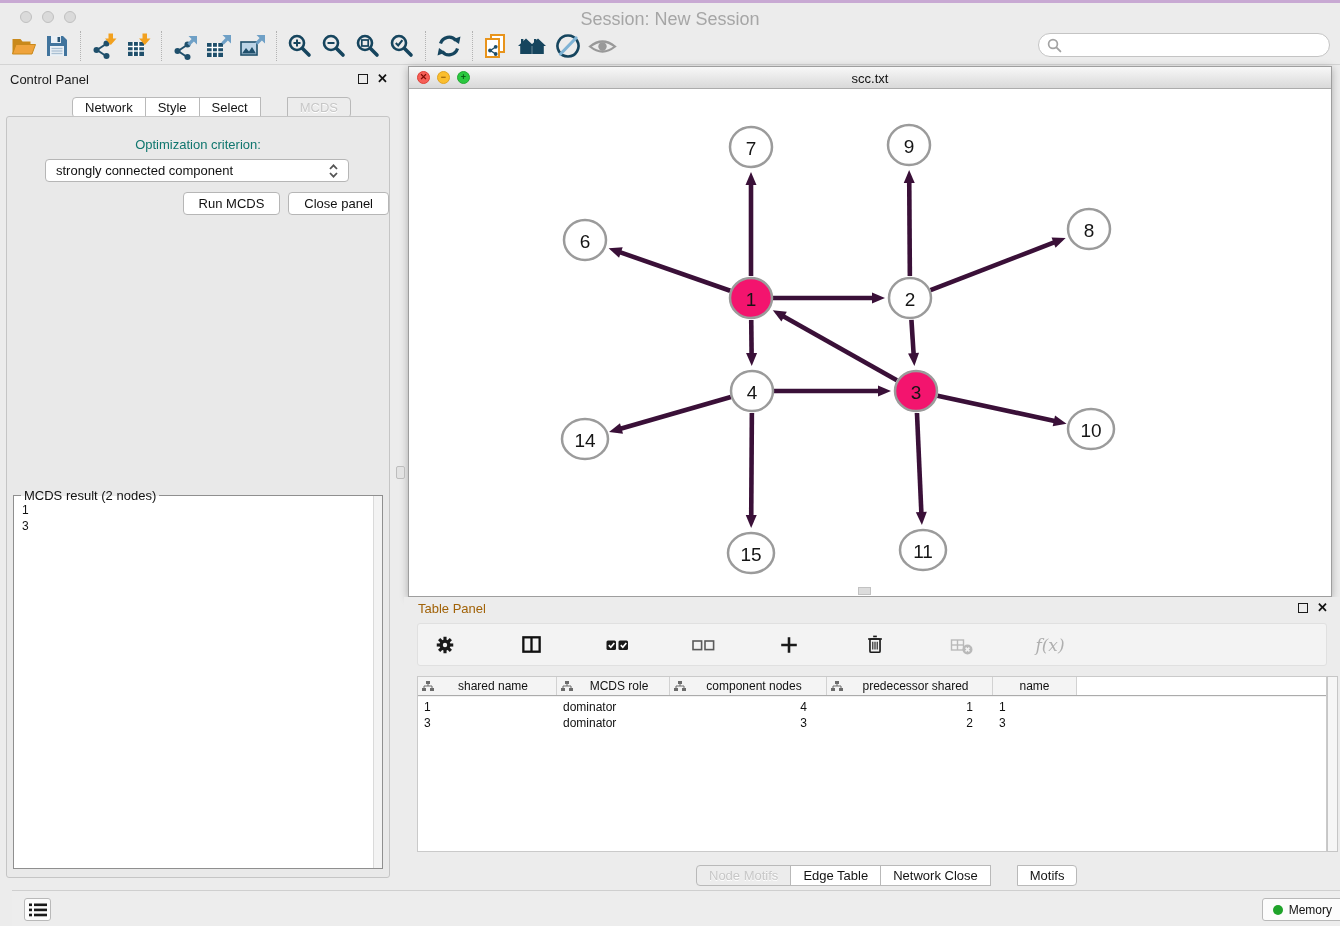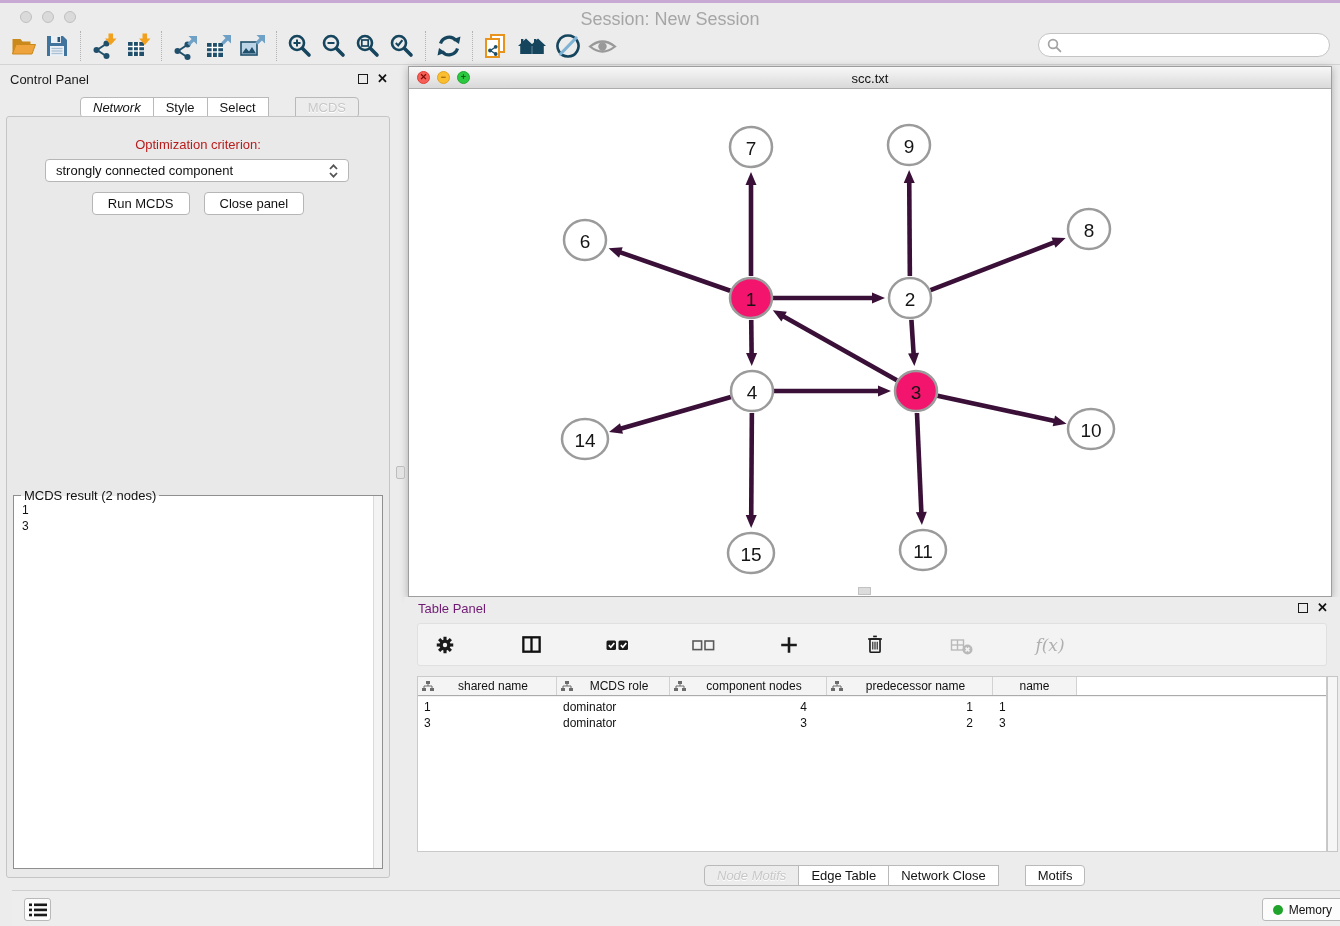--- a/index.html
+++ b/index.html
@@ -21,30 +21,30 @@
   .search-wrap input { border:none; outline:none; flex:1; height:20px; font-size:12px; background:transparent; margin-left:5px; font-family:"Liberation Sans",sans-serif; }
 
   
   .control-panel { position:absolute; left:0; top:64px; width:398px; height:826px; }
   .panel-title { position:absolute; left:10px; top:8px; font-size:13px; color:#1a1a1a; }
   .panel-controls { position:absolute; right:10px; top:9px; display:flex; gap:9px; align-items:center; }
   .float-glyph { width:10px; height:10px; border:1.6px solid #1a1a1a; display:inline-block; }
   .close-glyph { font-size:13px; font-weight:bold; color:#111; line-height:11px; }
 
   .seg { border:1px solid #B9B9B9; background:#fff; font-size:13px; padding:0 12px; display:flex; align-items:center; margin-left:-1px; color:#141414; height:21px; cursor:default; }
-  .seg.first { border-radius:4px 0 0 4px; margin-left:8px;font-style:italic; }
+  .seg.first { border-radius:4px 0 0 4px; margin-left:0; }
   .seg.last  { border-radius:0 4px 4px 0;margin-left:26px; }
   .seg.disabled { background:#ECECEC; color:#C7C7C7; text-shadow:0 1px 0 #fff; }
   .cp-tabs { position:absolute; left:72px; top:33px; display:flex; }
 
   .cp-body { position:absolute; left:6px; right:8px; top:52px; bottom:12px; background:#E9E9E9; border:1px solid #C5C5C5; border-radius:3px; }
-  .opt-label { position:absolute; top:20px; width:100%; text-align:center; font-size:13px; color:#b91c1c; }
+  .opt-label { position:absolute; top:20px; width:100%; text-align:center; font-size:13px; color:#0f766e; }
   .dropdown { position:absolute; left:38px; right:40px; top:42px; height:23px; background:#fff; border:1px solid #B6B6B6; border-radius:4px; font-size:13px; display:flex; align-items:center; padding:0 10px; color:#111; }
   .dropdown .dd-label { flex:1; }
-  .btn-row { position:absolute; top:75px; left:0; right:0; display:flex; justify-content:center; gap:14px; }
+  .btn-row { position:absolute; top:75px; left:0; right:0; display:flex; justify-content:flex-end; gap:8px; }
   .btn { height:23px; background:#fff; border:1px solid #B6B6B6; border-radius:4px; font-size:13px; padding:0 15px; display:flex; align-items:center; color:#111; cursor:default; }
 
   .result-frame { position:absolute; left:6px; right:6px; top:378px; bottom:8px; border:1px solid #8F8F8F;text-decoration:underline; }
   .result-legend { position:absolute; top:-8px; left:7px; font-size:13px; color:#111; padding:0 3px; background:linear-gradient(180deg,#E9E9E9 55%,#FFFFFF 55%); z-index:2; }
   .result-white { position:absolute; left:0; right:0; top:0; bottom:0; background:#fff; }
   .result-lines { padding:6px 0 0 8px; font-size:12px; color:#111; line-height:16px; }
   .result-scroll { position:absolute; top:0; right:0; bottom:0; width:9px; background:#F3F3F3; border-left:1px solid #DADADA; }
 
   
   .net-window { position:absolute; left:408px; top:66px; width:924px; height:531px; background:#fff; border:1px solid #9E9E9E; box-shadow:0 2px 8px rgba(0,0,0,.28); }
@@ -54,21 +54,21 @@
   .tl.yellow { left:28px; background:#FBBE2E; color:#8F5A09; border:1px solid #E0A422; }
   .tl.green  { left:48px; background:#2BC840; color:#0A6117; border:1px solid #24A833; }
   .net-title { position:absolute; width:100%; text-align:center; top:4px; font-size:13px; color:#111; }
   .net-canvas { position:absolute; top:22px; left:0; right:0; bottom:0; background:#fff; overflow:hidden; }
 
   .v-handle { position:absolute; left:396px; top:466px; width:9px; height:13px; background:#E3E3E3; border:1px solid #BDBDBD; border-radius:2px; }
   .h-handle { position:absolute; left:858px; top:587px; width:13px; height:8px; background:#DCDCDC; border:1px solid #C2C2C2; }
 
   
   .table-panel { position:absolute; left:404px; top:597px; right:0; height:293px; background:#ECECEC; }
-  .tp-title { position:absolute; left:14px; top:4px; font-size:13px; color:#701a75; }
+  .tp-title { position:absolute; left:14px; top:4px; font-size:13px; color:#a16207; }
   .tp-controls { position:absolute; right:12px; top:5px; display:flex; gap:9px; align-items:center; }
   .tp-toolbar { position:absolute; left:13px; right:13px; top:26px; height:43px; background:#F3F3F3; border:1px solid #E0E0E0; border-radius:3px; display:flex; align-items:center; padding-left:8px;gap:48px; }
   .ttbtn { width:38px; height:32px; display:flex; align-items:center; justify-content:center; flex:none; cursor:default; }
   .fx-label { font-style:italic; font-family:"DejaVu Serif", serif; color:#AFAFAF; font-size:17px; }
 
   .tp-table { position:absolute; left:13px; top:79px; width:910px; height:176px; background:#fff; border:1px solid #CACACA; overflow:hidden; }
   .thead { display:flex; height:19px; border-bottom:1px solid #ABABAB; box-shadow:0 1px 0 #F2F2F2; }
   .th { background:#F4F4F4; border-right:1px solid #D2D2D2; font-size:12px; color:#111; display:flex; align-items:center; padding:0 4px; }
   .th .th-label { flex:1; text-align:center; }
   .c0 { width:139px; } .c1 { width:113px; } .c2 { width:157px; } .c3 { width:166px; } .c4 { width:84px; }
@@ -469,21 +469,21 @@
         </div>
         <div class="th c3">
           <svg width="12" height="11" viewBox="0 0 12 11">
               <g fill="#6B6B6B">
                 <rect x="4" y="0" width="4" height="3"></rect>
                 <rect x="0" y="7" width="4" height="3"></rect>
                 <rect x="8" y="7" width="4" height="3"></rect>
               </g>
               <path d="M6 3 v2 M2 7 v-2 h8 v2" stroke="#6B6B6B" fill="none" stroke-width="1"></path>
             </svg>
-          <span class="th-label">predecessor name</span>
+          <span class="th-label">predecessor shared</span>
         </div>
         <div class="th c4">
           <span class="th-label">name</span>
         </div>
       </div>
       <div class="tbody" id="table-body">
           <div class="tr">
             <div class="td c0">1</div>
             <div class="td c1">dominator</div>
             <div class="td c2 right">4</div>

